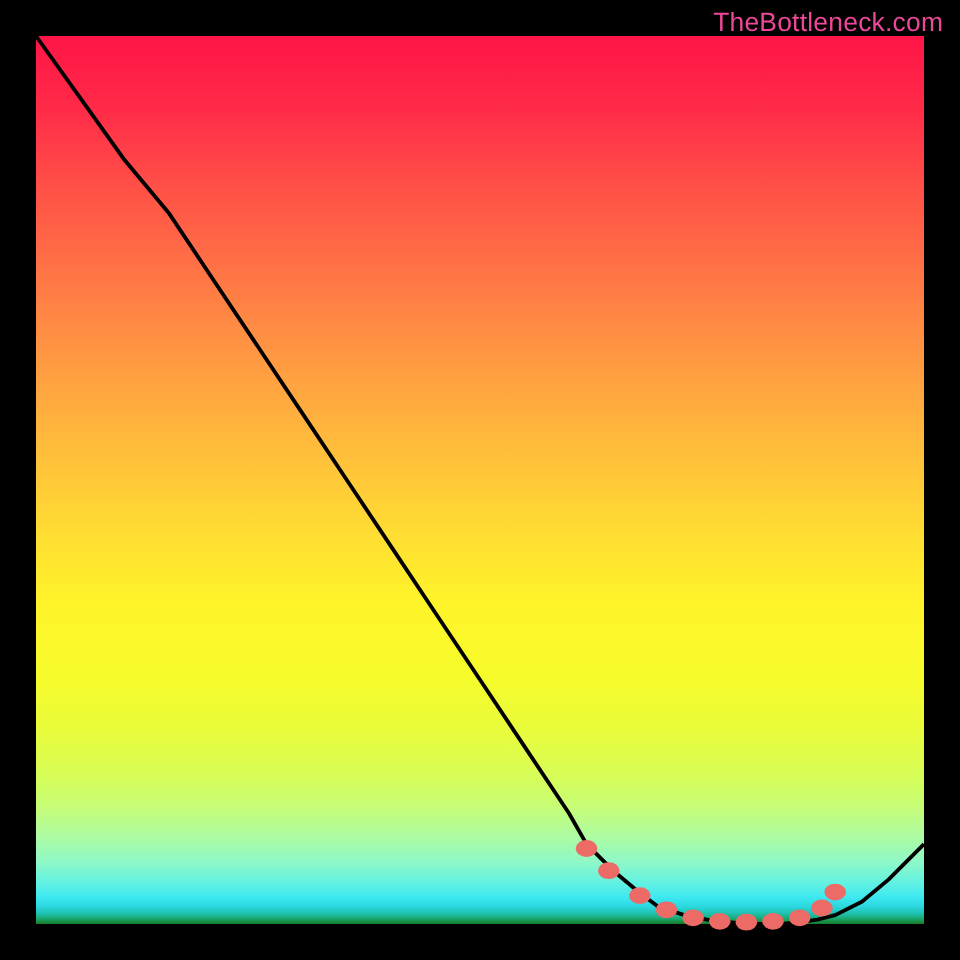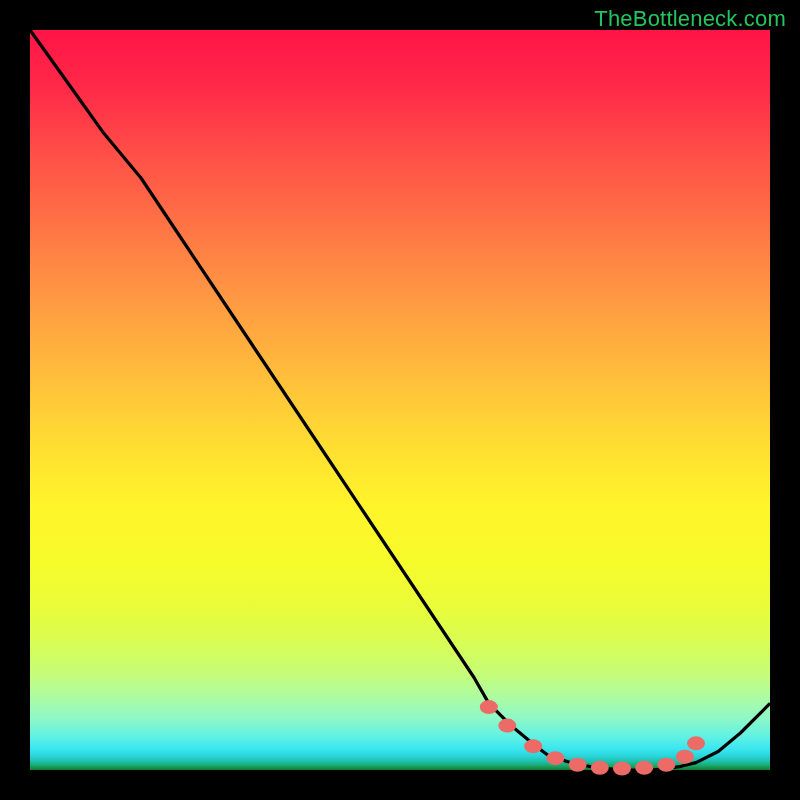--- a/index.html
+++ b/index.html
@@ -8,21 +8,21 @@
     height: 800px;
     background: #000;
     position: relative;
     font-family: Arial, sans-serif;
     overflow: hidden;
   }
   .watermark {
     position: absolute;
     top: 6px;
     right: 14px;
-    color: #22c55e;
+    color: #ec4899;
     font-size: 22px;
     font-weight: 500;
     z-index: 10;
     letter-spacing: 0.2px;
   }
   .plot-area {
     position: absolute;
     left: 30px;
     top: 30px;
     width: 740px;

